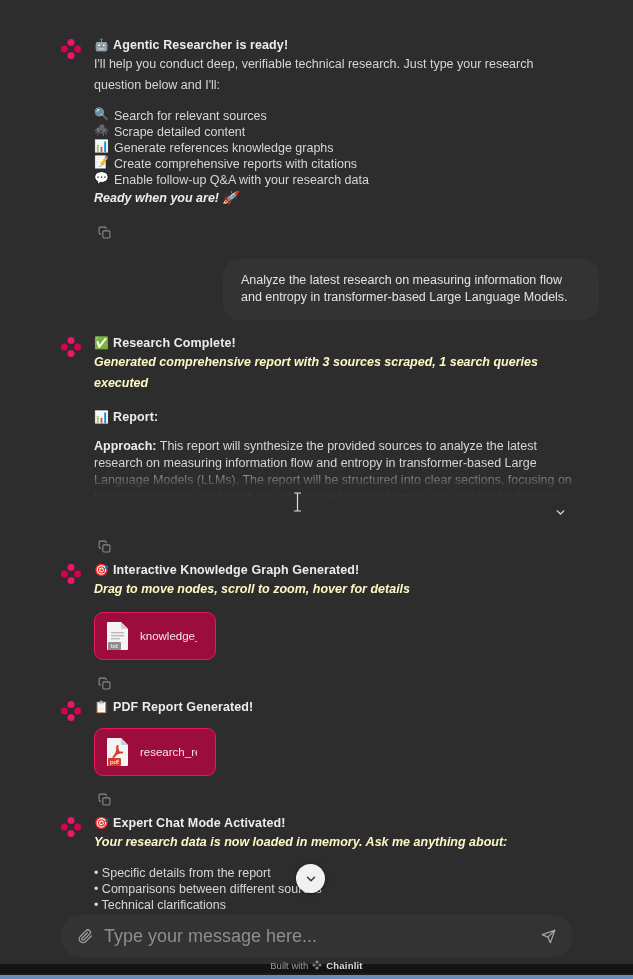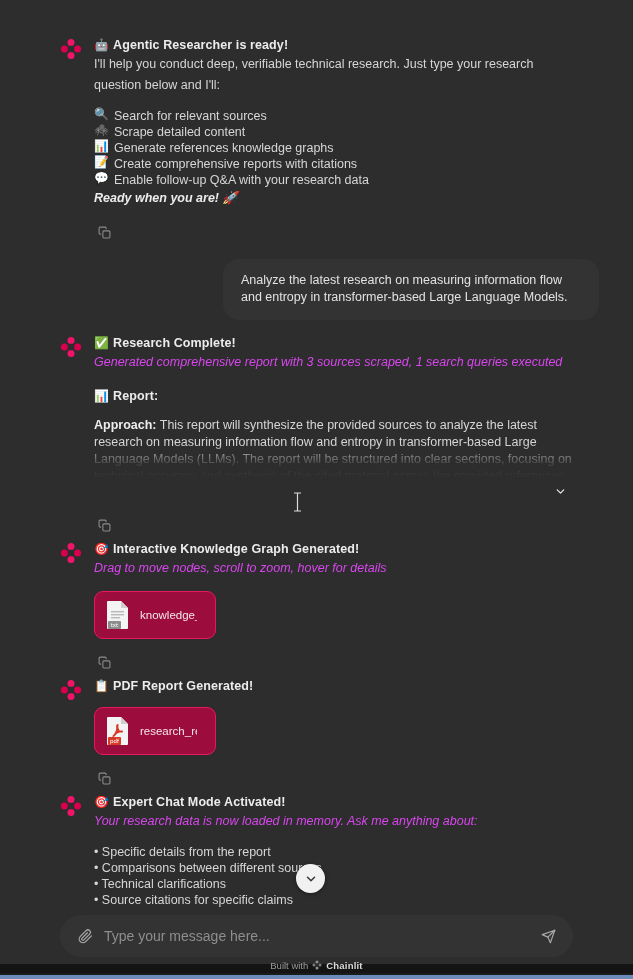--- a/index.html
+++ b/index.html
@@ -68,21 +68,21 @@
   .emoji { font-size: 12px; line-height: 1; }
 
   .para {
     font-size: 12.5px;
     color: #d6d6d6;
     line-height: 21px;
     margin-top: 0;
   }
 
   .para.bold { font-weight: bold; color: #ececec; font-style: italic; }
-  .para.italic { font-style: italic; color: #d946ef; }
+  .para.italic { font-style: italic; color: #fef9c3; font-weight: bold; }
 
   .feature-list {
     margin-top: 12px;
     font-size: 12.5px;
     color: #d6d6d6;
     line-height: 16px;
   }
   .feature-list .fitem {
     display: flex;
     gap: 5px;
@@ -231,21 +231,21 @@
     cursor: pointer;
     flex: 0 0 26px;
     border-radius: 5px;
   }
   .composer-input {
     flex: 1 1 auto;
     border: none;
     outline: none;
     background: transparent;
     color: #e0e0e0;
-    font-size: 14px;
+    font-size: 18px;
     font-family: "Liberation Sans", sans-serif;
     height: 26px;
     caret-color: #e0e0e0;
   }
   .composer-input::placeholder { color: #8e8e8e; }
 
   .footer {
     position: absolute;
     left: 0; right: 0; bottom: 7px;
     display: flex;

